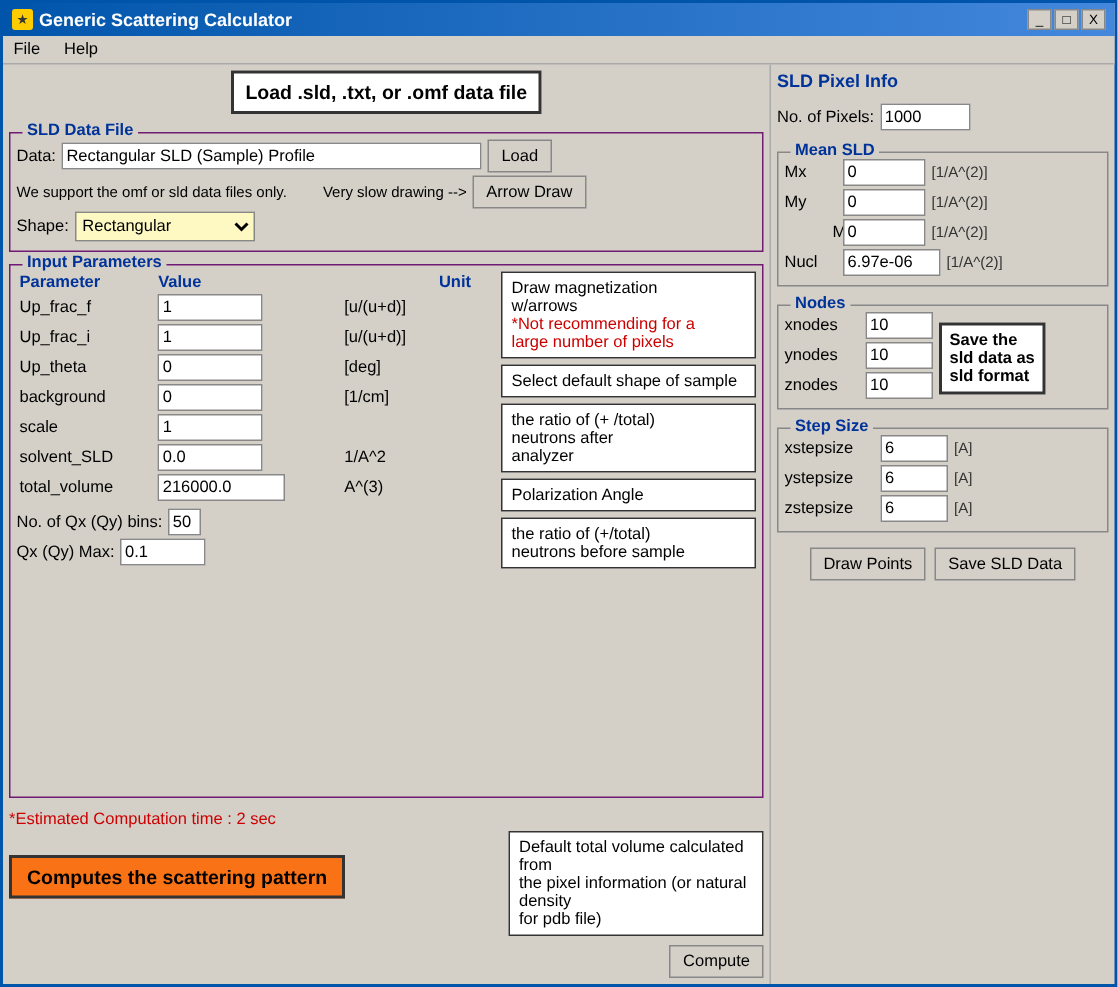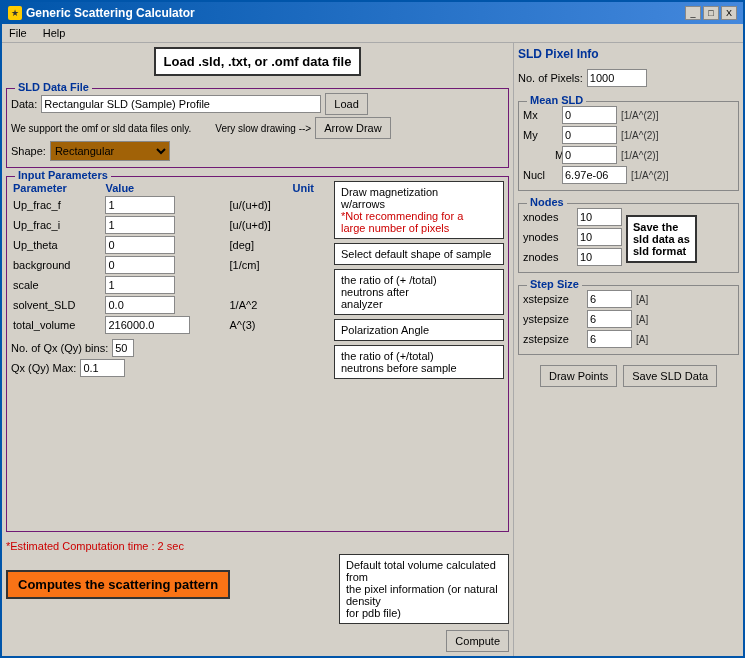--- a/index.html
+++ b/index.html
@@ -122,21 +122,21 @@
     }
     input[type="text"], input[type="number"] {
       border: 1px solid #888;
       background: white;
       font-size: 11px;
       padding: 1px 2px;
       height: 18px;
     }
     select {
       border: 1px solid #888;
-      background: #a16207;
+      background: #fef9c3;
       font-size: 11px;
       height: 20px;
     }
     button {
       background: #d4d0c8;
       border: 1px solid #888;
       font-size: 11px;
       padding: 2px 8px;
       cursor: pointer;
       height: 22px;
@@ -357,21 +357,21 @@
                 </tr>
               </tbody>
             </table>
 
             <div class="row" style="margin-top:4px;">
               <label>No. of Qx (Qy) bins:</label>
               <input type="text" style="width: 22px;" value="50">
             </div>
             <div class="row">
               <label>Qx (Qy) Max:</label>
-              <input type="text" style="width: 45px;" value="0.1">
+              <input type="text" style="width: 57px;" value="0.1">
             </div>
           </div>
 
           <div style="width:170px; display:flex; flex-direction:column; gap:4px;">
             <div class="callout-box">
               <div style="font-size:11px;">
                 <span>Draw magnetization</span><br>
                 <span>w/arrows</span><br>
                 <span class="red-text">*Not recommending for a</span><br>
                 <span class="red-text">large number of pixels</span>

